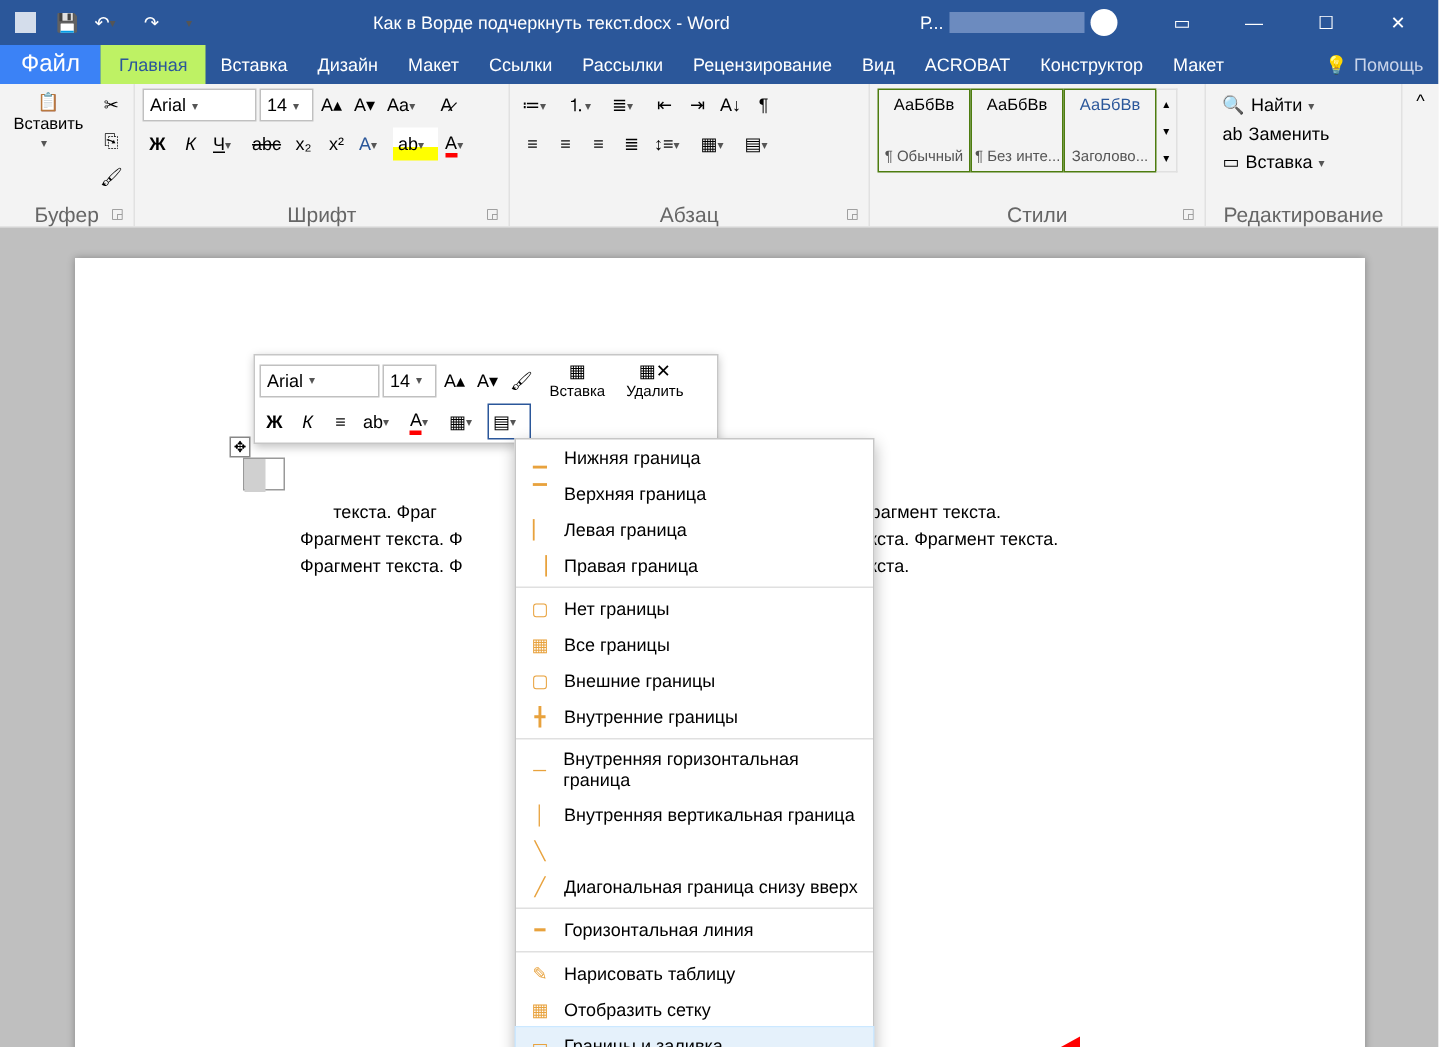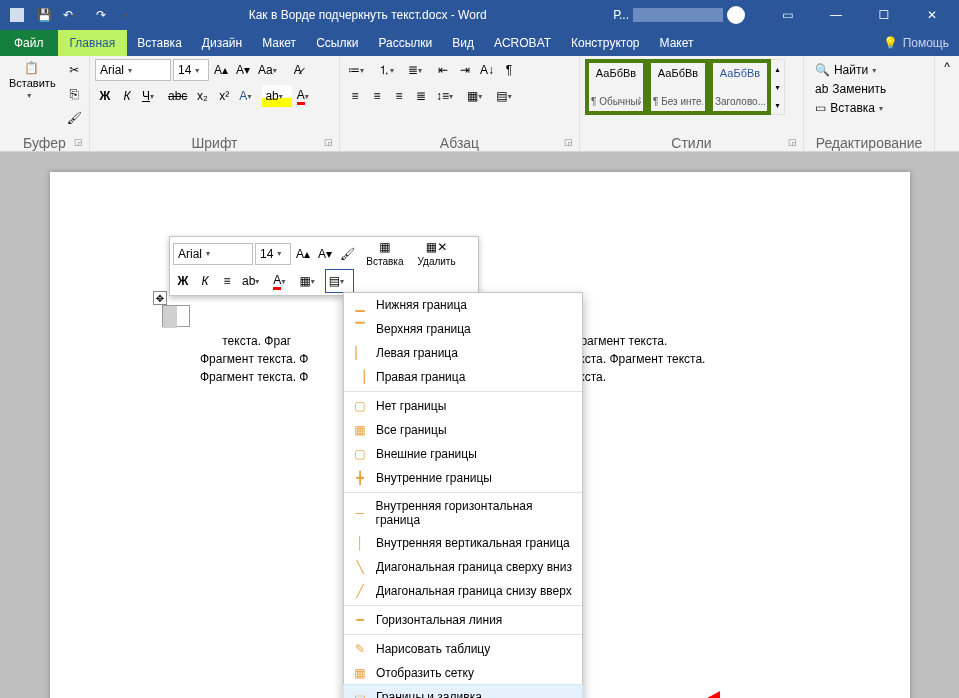--- a/index.html
+++ b/index.html
@@ -7,37 +7,37 @@
 .titlebar{height:30px;background:#2b579a;color:#fff;display:flex;align-items:center;padding:0 4px}
 .qat{display:flex;gap:2px;align-items:center}
 .qat-btn{width:26px;height:26px;display:flex;align-items:center;justify-content:center;color:#fff;cursor:pointer}
 .title{flex:1;text-align:center;font-size:12px;color:#fff}
 .wincontrols{display:flex;gap:2px}
 .winbtn{width:46px;height:30px;display:flex;align-items:center;justify-content:center;color:#fff}
 .userbox{display:flex;align-items:center;gap:4px;padding:0 20px}
 .userav{width:18px;height:18px;background:#fff;border-radius:50%}
 .usermask{width:90px;height:14px;background:#6c8bbf}
 .tabstrip{height:26px;background:#2b579a;display:flex;align-items:stretch;color:#fff}
-.filetab{background:#15803d;padding:0 14px;display:flex;align-items:center;font-size:12px;color:#fff}
+.filetab{background:#3b82f6;padding:0 14px;display:flex;align-items:center;font-size:16px;color:#fff}
 .activetab{background:#bef264;color:#2b579a;padding:0 12px;display:flex;align-items:center;font-size:12px}
 .rtab{padding:0 10px;display:flex;align-items:center;font-size:12px;cursor:pointer;color:#fff}
 .helptab{margin-left:auto;display:flex;align-items:center;gap:4px;padding:0 10px;color:#c9d4ea}
 .ribbon{height:96px;background:#f3f3f3;border-bottom:1px solid #d4d4d4;display:flex}
 .rgroup{border-right:1px solid #e1e1e1;padding:3px 5px 0 5px;display:flex;flex-direction:column;position:relative}
 .rgroup-body{flex:1;display:flex;align-items:flex-start;gap:4px}
 .rgroup-label{height:17px;font-size:14px;color:#666;text-align:center;padding-top:1px;position:relative}
 .dlauncher{position:absolute;right:3px;bottom:2px;width:12px;height:12px;font-size:9px;color:#888}
 .rbtn{padding:2px 3px;display:inline-flex;align-items:center;justify-content:center;cursor:pointer;min-width:20px;height:22px}
 .bigbtn{display:flex;flex-direction:column;align-items:center;gap:2px;padding:2px 4px;cursor:pointer}
 .bigbtn-lbl{font-size:11px}
 .fontrow{display:flex;gap:2px;align-items:center}
 .fontsel{height:22px;border:1px solid #c0c0c0;background:#fff;padding:0 4px;font-size:11px;display:flex;align-items:center;gap:4px}
 .dd{width:10px;font-size:8px;color:#555}
 .styles{display:flex}
-.stylebox{width:62px;height:56px;border:4px solid #4d7c0f;display:flex;flex-direction:column;align-items:center;justify-content:space-between;padding:4px 2px;cursor:pointer}
+.stylebox{width:62px;height:56px;border:1px solid #4d7c0f;display:flex;flex-direction:column;align-items:center;justify-content:space-between;padding:4px 2px;cursor:pointer}
 .stylepreview{font-size:11px}
 .stylename{font-size:10px;color:#555;white-space:nowrap;overflow:hidden;width:100%;text-align:center}
 .scrollstyles{width:14px;display:flex;flex-direction:column;border:1px solid #e0e0e0;border-left:none}
 .scrollstyles div{flex:1;display:flex;align-items:center;justify-content:center;font-size:8px}
 .editgrp{display:flex;flex-direction:column;gap:1px;padding:2px}
 .editbtn{display:flex;align-items:center;gap:4px;padding:2px 4px;font-size:11px;cursor:pointer;white-space:nowrap}
 .collapse{width:24px;display:flex;align-items:flex-start;justify-content:center;padding-top:4px}
 .docarea{position:absolute;top:152px;left:0;right:0;bottom:0;background:#bfbfbf;overflow:hidden}
 .page{position:absolute;top:20px;left:50px;width:860px;height:600px;background:#fff;box-shadow:0 0 5px rgba(0,0,0,.3)}
 .doctext{position:absolute;top:160px;left:150px;width:650px;font-size:18px;line-height:1.5;font-family:Arial}
@@ -86,20 +86,21 @@
 </div>
 
 <div class="tabstrip">
   <div class="filetab">Файл</div>
   <div class="activetab">Главная</div>
   <div class="rtab">Вставка</div>
   <div class="rtab">Дизайн</div>
   <div class="rtab">Макет</div>
   <div class="rtab">Ссылки</div>
   <div class="rtab">Рассылки</div>
+  <div class="rtab">Рецензирование</div>
   <div class="rtab">Вид</div>
   <div class="rtab">ACROBAT</div>
   <div class="rtab">Конструктор</div>
   <div class="rtab">Макет</div>
   <div class="helptab">
       <span>💡</span>
       <span>Помощь</span>
     </div>
 </div>
 
@@ -329,21 +330,20 @@
       <div class="bitem">
           <span class="bicon">─</span>
           <span>Внутренняя горизонтальная граница</span>
         </div>
       <div class="bitem">
           <span class="bicon">│</span>
           <span>Внутренняя вертикальная граница</span>
         </div>
       <div class="bitem">
           <span class="bicon">╲</span>
-          <span>Диагональная граница сверху вниз</span>
         </div>
       <div class="bitem">
           <span class="bicon">╱</span>
           <span>Диагональная граница снизу вверх</span>
         </div>
       <div class="bsep"></div>
       <div class="bitem">
           <span class="bicon">━</span>
           <span>Горизонтальная линия</span>
         </div>

